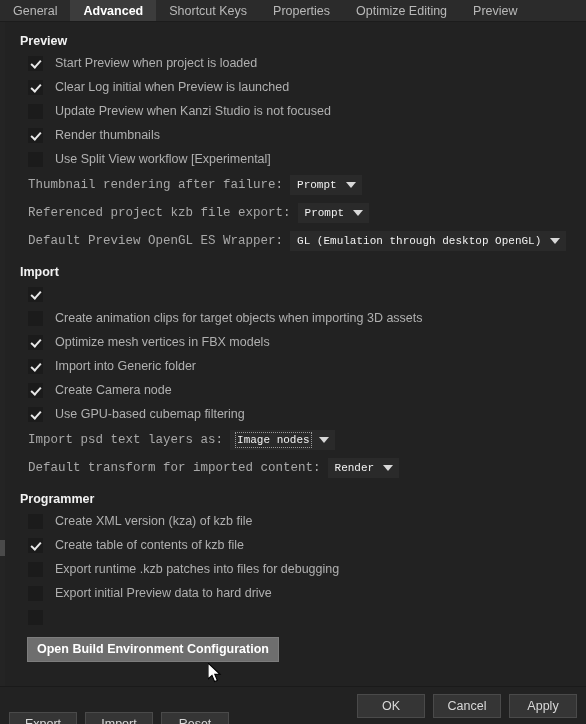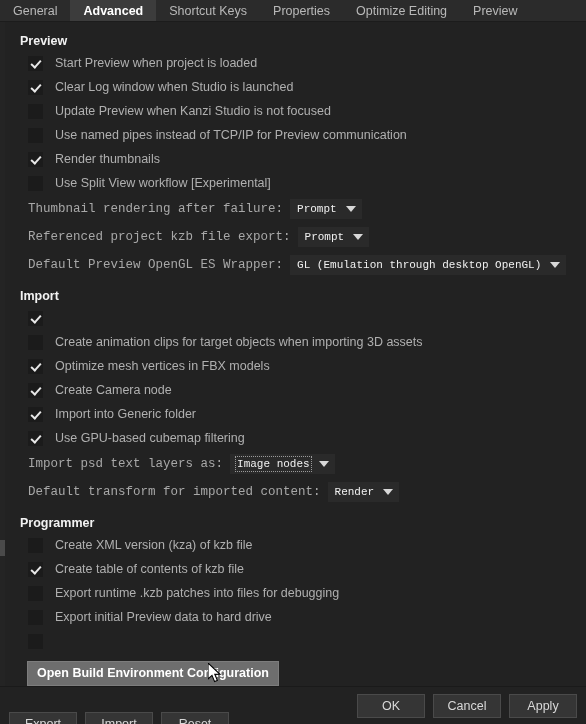--- a/index.html
+++ b/index.html
@@ -212,29 +212,25 @@
     <div class="content">
 
       <div class="section-title">Preview</div>
       <div id="preview-checks">
           <div class="checkrow">
             <span class="cb checked"></span>
             <span class="cb-label">Start Preview when project is loaded</span>
           </div>
           <div class="checkrow">
             <span class="cb checked"></span>
-            <span class="cb-label">Clear Log window when Studio is launched</span>
+            <span class="cb-label">Clear Log initial when Preview is launched</span>
           </div>
           <div class="checkrow">
             <span class="cb"></span>
             <span class="cb-label">Update Preview when Kanzi Studio is not focused</span>
-          </div>
-          <div class="checkrow">
-            <span class="cb"></span>
-            <span class="cb-label">Use named pipes instead of TCP/IP for Preview communication</span>
           </div>
           <div class="checkrow">
             <span class="cb checked"></span>
             <span class="cb-label">Render thumbnails</span>
           </div>
           <div class="checkrow">
             <span class="cb"></span>
             <span class="cb-label">Use Split View workflow [Experimental]</span>
           </div>
         </div>
@@ -270,25 +266,25 @@
           <div class="checkrow">
             <span class="cb"></span>
             <span class="cb-label">Create animation clips for target objects when importing 3D assets</span>
           </div>
           <div class="checkrow">
             <span class="cb checked"></span>
             <span class="cb-label">Optimize mesh vertices in FBX models</span>
           </div>
           <div class="checkrow">
             <span class="cb checked"></span>
+            <span class="cb-label">Import into Generic folder</span>
+          </div>
+          <div class="checkrow">
+            <span class="cb checked"></span>
             <span class="cb-label">Create Camera node</span>
-          </div>
-          <div class="checkrow">
-            <span class="cb checked"></span>
-            <span class="cb-label">Import into Generic folder</span>
           </div>
           <div class="checkrow">
             <span class="cb checked"></span>
             <span class="cb-label">Use GPU-based cubemap filtering</span>
           </div>
         </div>
       <div id="import-combos">
           <div class="comborow">
             <span class="combo-label">Import psd text layers as:</span>
             <span class="combo focused">

